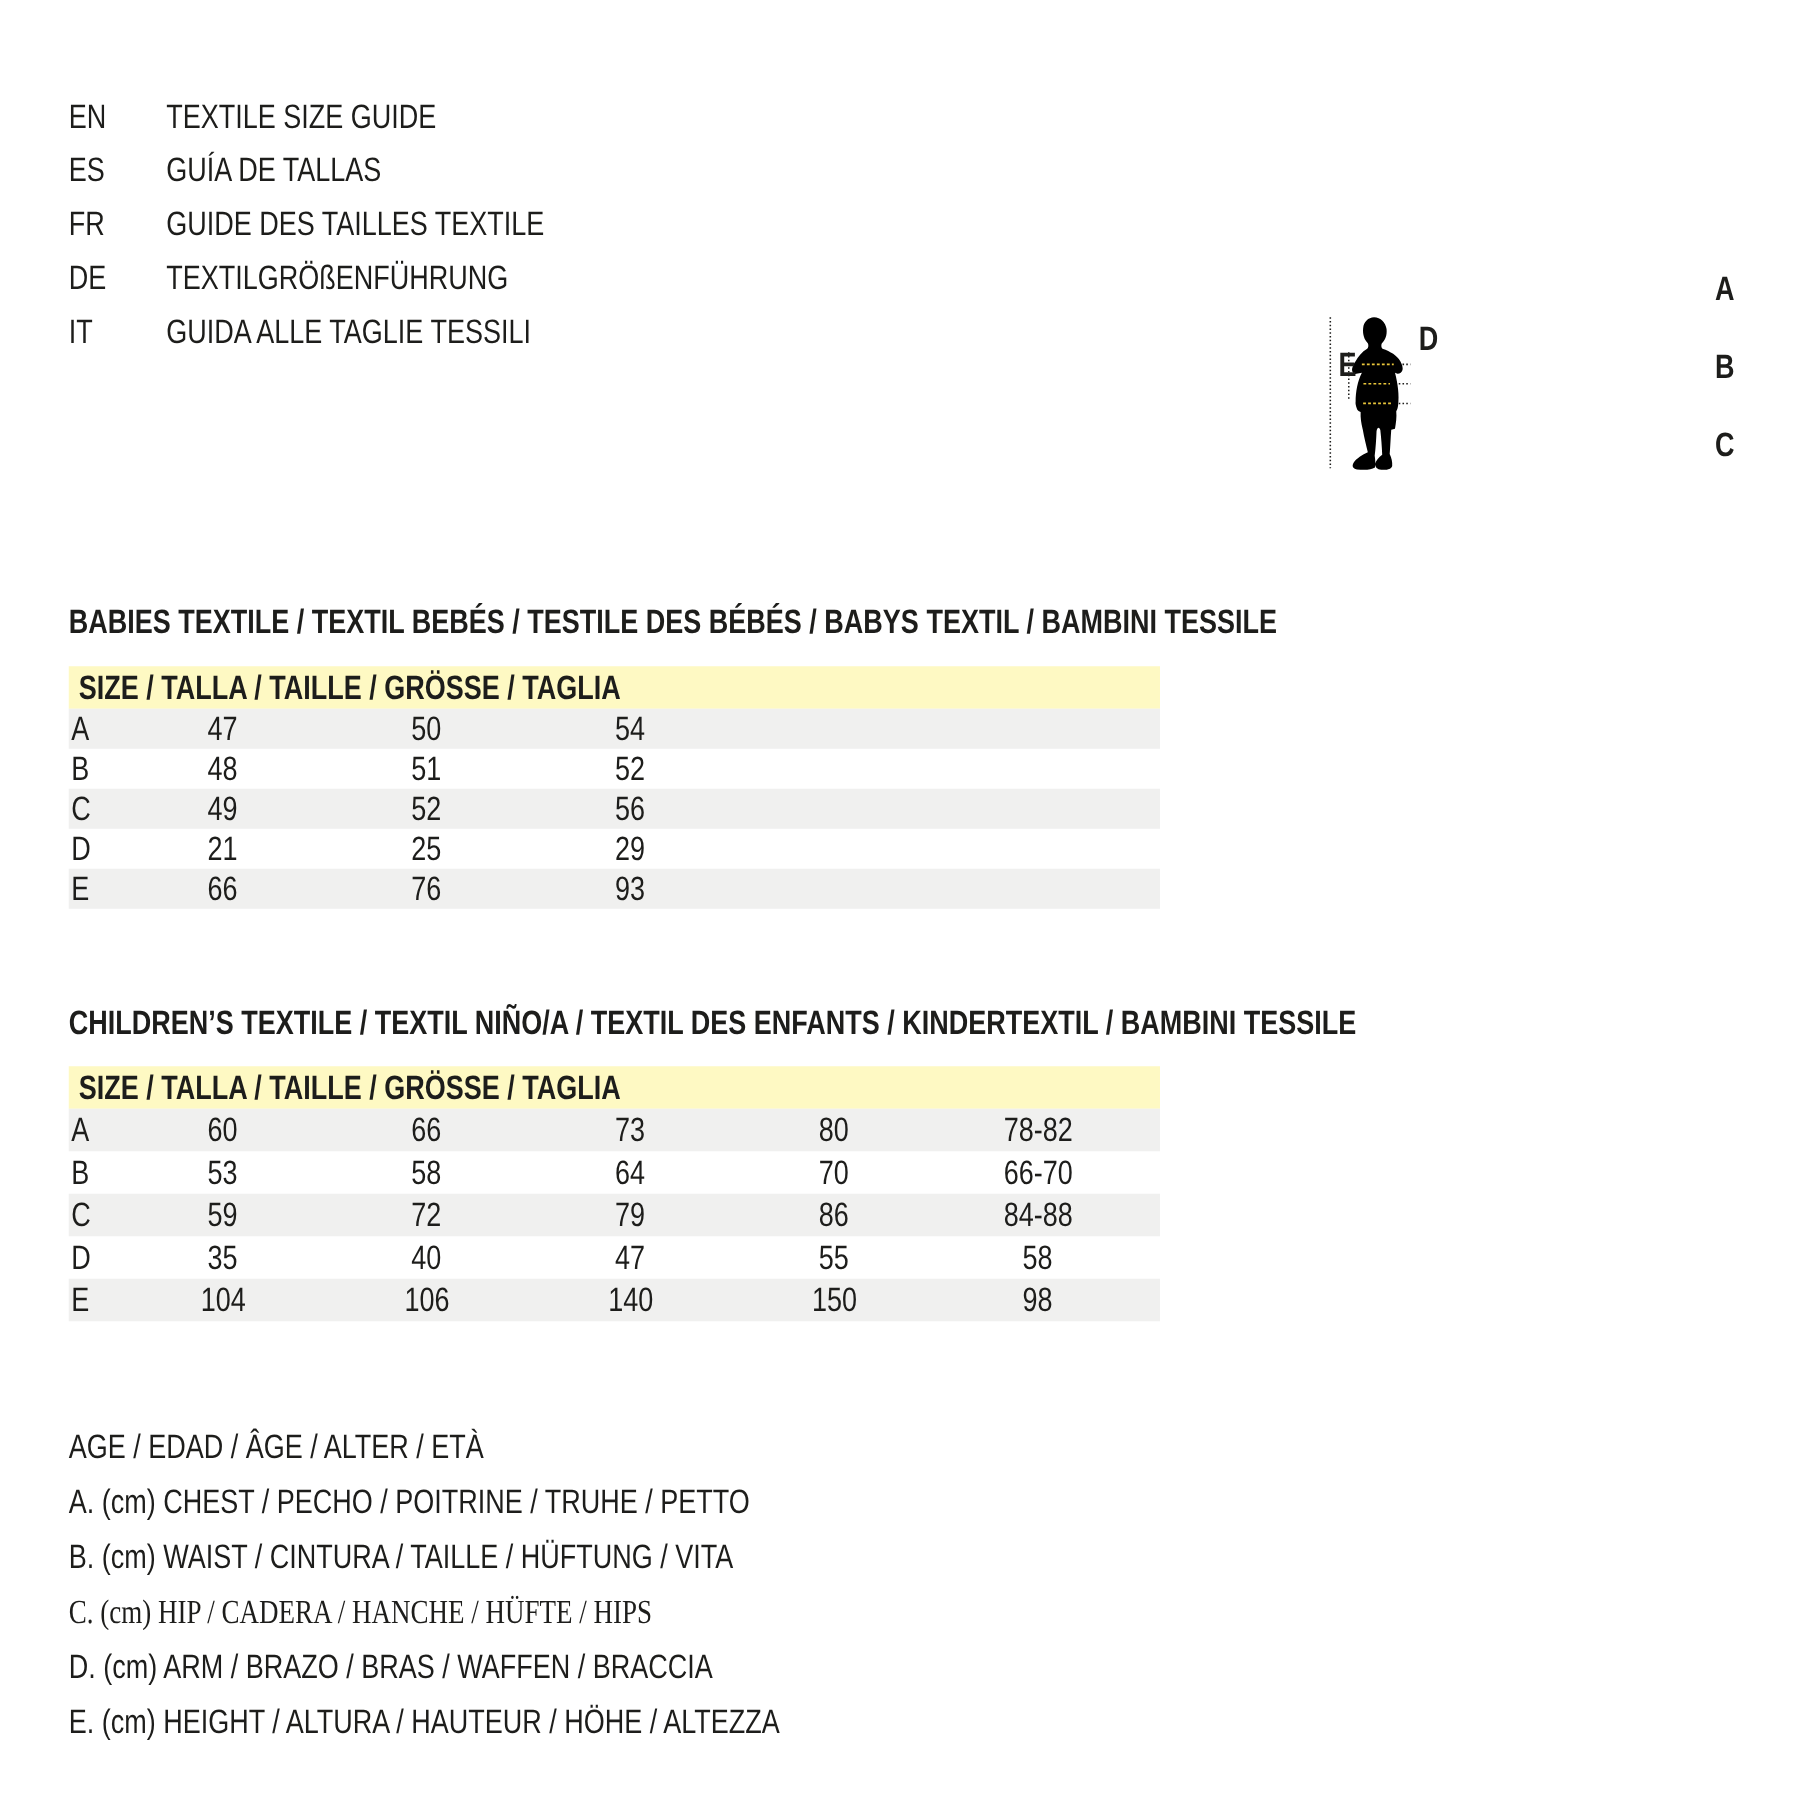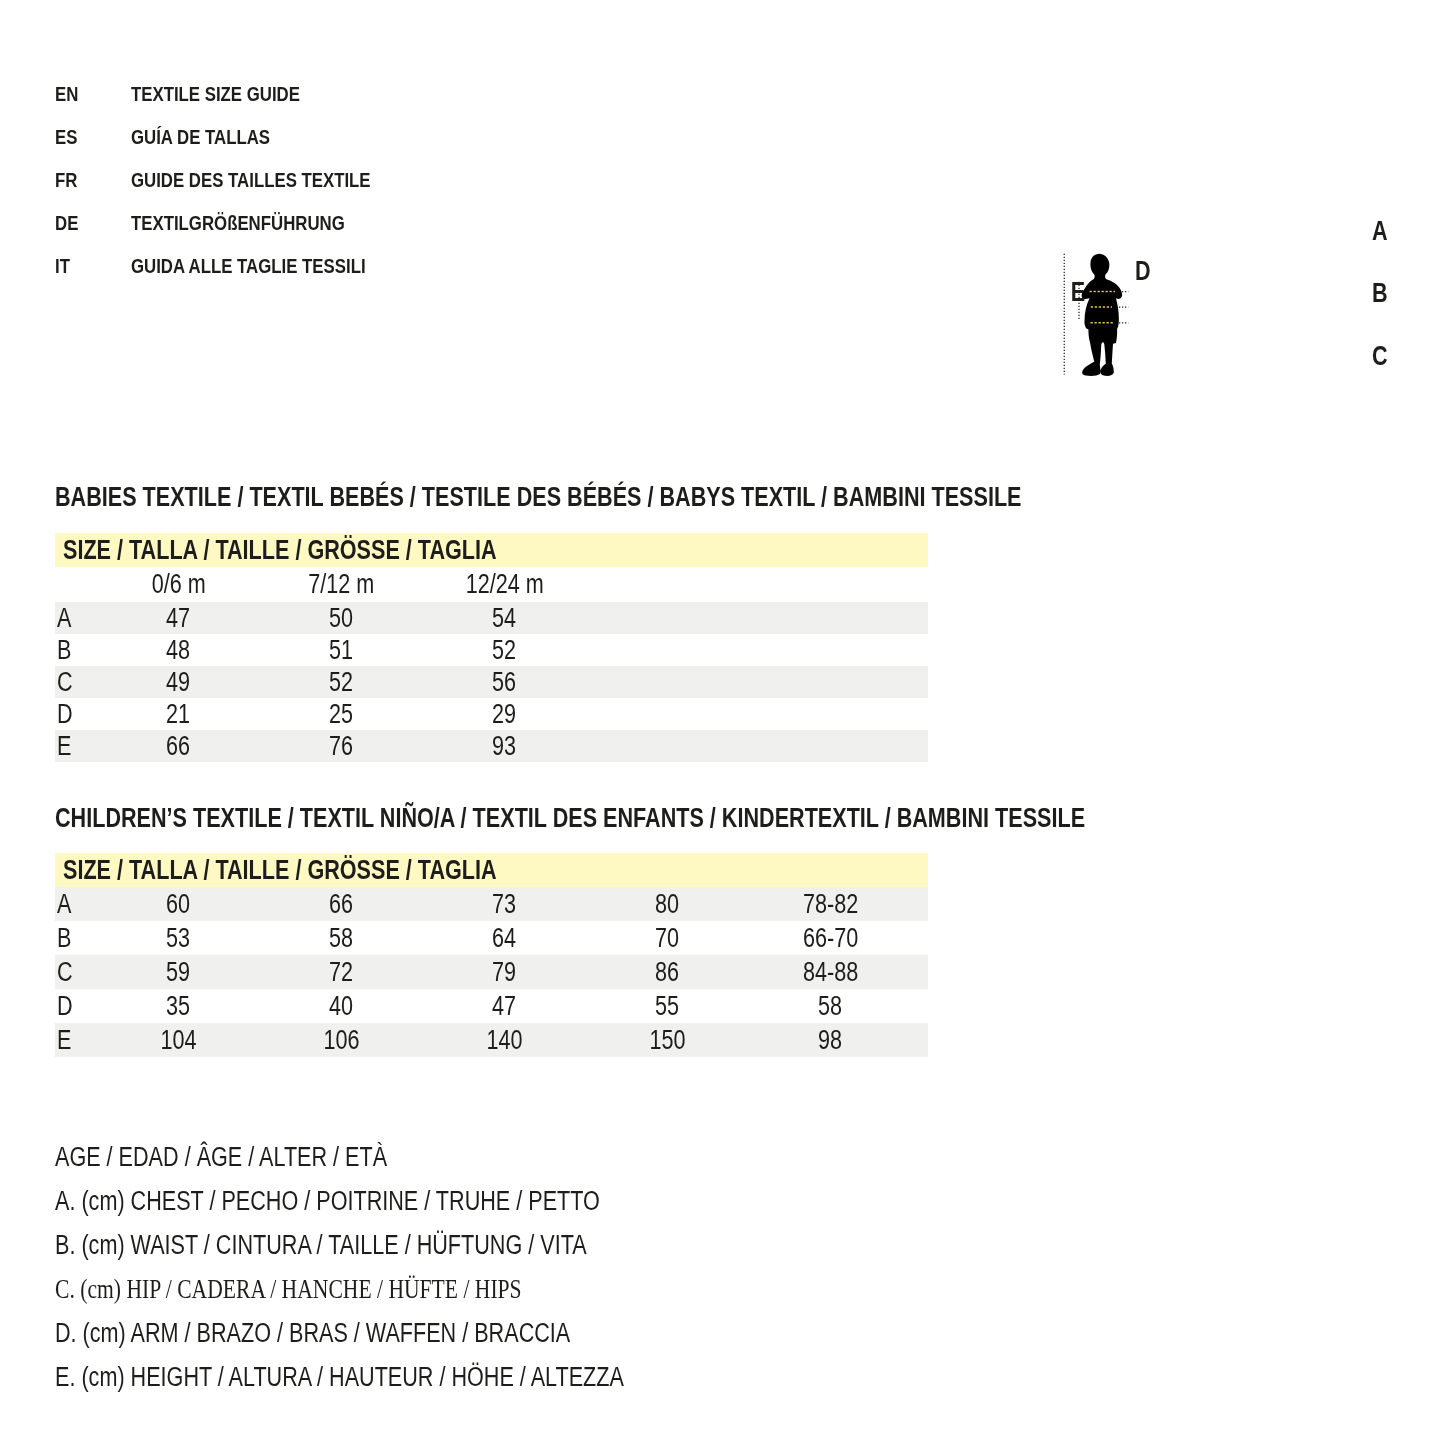--- a/index.html
+++ b/index.html
@@ -3,21 +3,21 @@
 <meta charset="utf-8">
 <style>
   html,body{margin:0;padding:0;background:#ffffff;}
   body{width:1445px;height:1445px;position:relative;overflow:hidden;
        font-family:"Liberation Sans","DejaVu Sans",sans-serif;color:#1d1d1b;}
   .abs{position:absolute;}
   
   .cond{display:inline-block;transform:scaleX(0.8);transform-origin:0 50%;white-space:nowrap;}
   .condc{display:inline-block;transform:scaleX(0.8);transform-origin:50% 50%;white-space:nowrap;}
   
-  .lang-row{position:absolute;left:55px;height:43px;line-height:43px;font-size:21px;font-weight:700;}
+  .lang-row{position:absolute;left:55px;height:43px;line-height:43px;font-size:27px;font-weight:400;}
   .lang-code{display:inline-block;width:70px;vertical-align:top;}
   .lang-title{vertical-align:top;}
   
   .section-heading{position:absolute;left:55px;height:30px;line-height:30px;font-size:27px;font-weight:700;}
   
   .tbl{position:absolute;left:55px;width:873px;}
   .tbl-bar{height:34px;line-height:34px;background:#fef9c3;padding-left:8px;font-size:27px;font-weight:700;}
   .tbl-cols{display:flex;height:35px;line-height:35px;font-size:27px;}
   .tbl-row{display:flex;font-size:27px;}
   .tbl-row.stripe{background:#f0f0ef;}
@@ -120,26 +120,20 @@
 <div class="marker" style="left:1372px;top:341px;"><span class="cond">C</span></div>
 <div class="marker" style="left:1108px;top:256px;width:44px;text-align:right;"><span class="condc">D</span></div>
 <div class="marker" style="left:1058px;top:277px;width:40px;text-align:center;"><span class="condc">E</span></div>
 
 <div class="section-heading" style="top:482px;">
   <span class="cond">BABIES TEXTILE / TEXTIL BEBÉS / TESTILE DES BÉBÉS / BABYS TEXTIL / BAMBINI TESSILE</span>
 </div>
 
 <div class="tbl" style="top:533px;">
   <div class="tbl-bar"><span class="cond">SIZE / TALLA / TAILLE / GRÖSSE / TAGLIA</span></div>
-  <div class="tbl-cols">
-    <span class="cell-label"></span>
-    <span class="cell"><span class="condc">0/6 m</span></span>
-    <span class="cell"><span class="condc">7/12 m</span></span>
-    <span class="cell"><span class="condc">12/24 m</span></span>
-  </div>
   <div class="tbl-row rh32 stripe">
     <span class="cell-label"><span class="cond">A</span></span>
     <span class="cell"><span class="condc">47</span></span>
     <span class="cell"><span class="condc">50</span></span>
     <span class="cell"><span class="condc">54</span></span>
   </div>
   <div class="tbl-row rh32">
     <span class="cell-label"><span class="cond">B</span></span>
     <span class="cell"><span class="condc">48</span></span>
     <span class="cell"><span class="condc">51</span></span>

